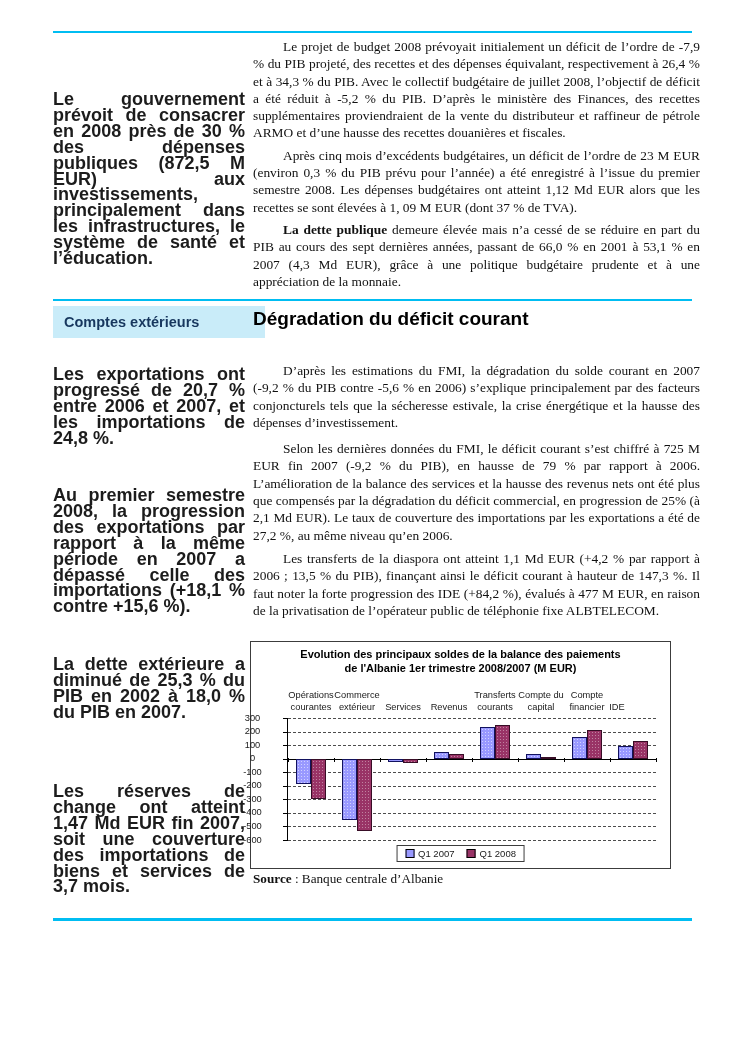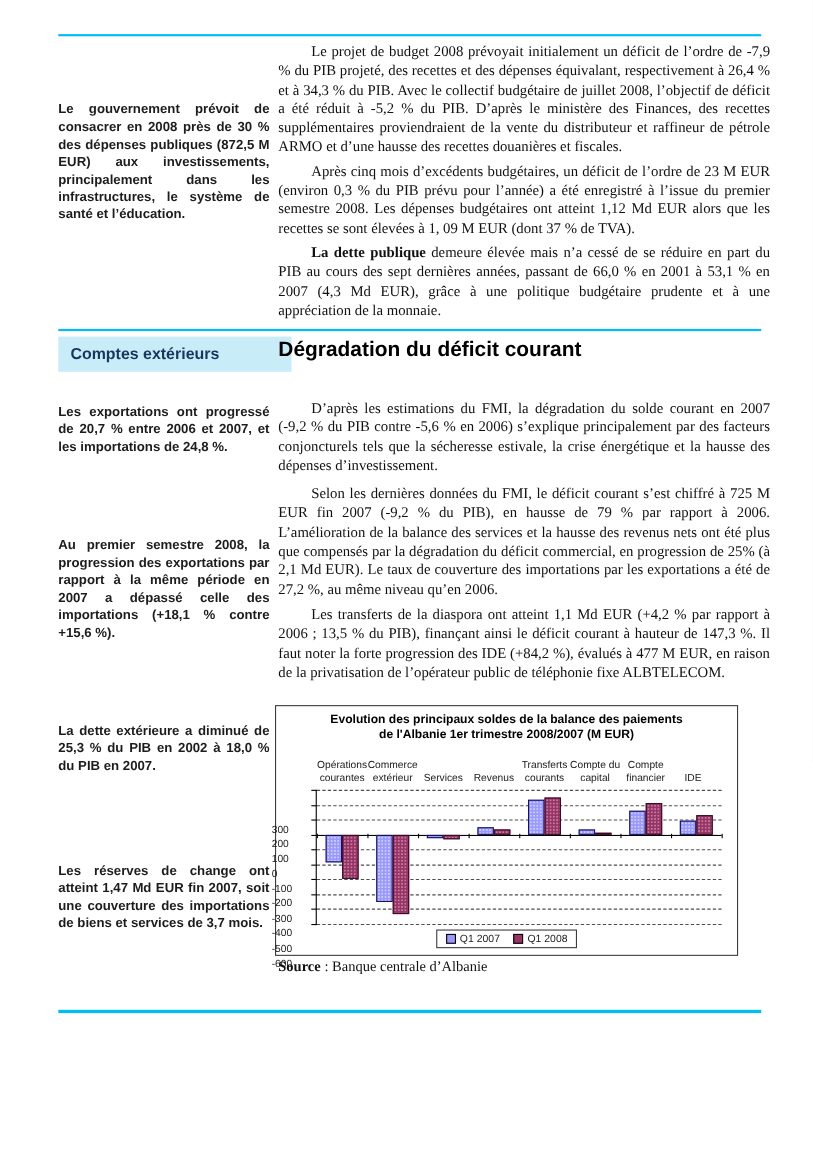--- a/index.html
+++ b/index.html
@@ -9,21 +9,21 @@
     margin:0 auto;
   }
   .rule{position:absolute;background:#00bdf2;}
   .rule.top{left:53px;top:31px;width:639px;height:2px;}
   .rule.mid{left:53px;top:299px;width:639px;height:2px;}
   .rule.bottom{left:53px;top:918px;width:639px;height:3px;}
 
   .side-note{
     position:absolute;left:53px;width:192px;
     font-family:"Liberation Sans",sans-serif;font-weight:bold;
-    font-size:12px;line-height:15.9px;text-align:justify;color:#1c1c1c;
+    font-size:18px;line-height:15.9px;text-align:justify;color:#1c1c1c;
   }
   .band{
     position:absolute;left:53px;top:306px;width:212px;height:32px;
     background:#c9ecf9;display:flex;align-items:center;
   }
   .band-label{
     font-family:"Liberation Sans",sans-serif;font-weight:bold;
     font-size:14.5px;color:#17375e;padding-left:11px;
   }
   .main-col{position:absolute;left:253px;width:447px;}
@@ -54,21 +54,21 @@
     position:absolute;width:62px;text-align:center;font-size:9.3px;
     line-height:11.5px;white-space:pre-line;bottom:2px;
   }
   .plot{position:absolute;left:37px;top:76px;width:368px;height:122px;}
   .gridline{position:absolute;left:0;width:100%;height:0;border-top:1px dashed #4d4d4d;}
   .zeroline{position:absolute;left:0;width:100%;height:1px;background:#000;}
   .yaxis{position:absolute;left:-1px;top:0;width:1px;height:123px;background:#000;}
   .ytickmark{position:absolute;left:-5px;width:5px;height:1px;background:#000;}
   .xtickmark{position:absolute;width:1px;height:4px;background:#000;}
   .yticks{position:absolute;left:0;top:76px;width:33px;height:122px;font-size:9.3px;}
-  .ytick{position:absolute;right:4px;width:33px;text-align:left;margin-top:36px;}
+  .ytick{position:absolute;right:15px;width:33px;text-align:center;}
   .bar{position:absolute;box-sizing:border-box;}
   .bar.s0{
     border:1px solid #12125e;
     background-image:radial-gradient(rgba(255,255,255,.55) .7px, transparent .9px);
     background-size:3px 3px;
   }
   .bar.s1{
     border:1px solid #380d26;
     background-image:radial-gradient(rgba(255,255,255,.38) .7px, transparent .9px);
     background-size:3px 3px;
@@ -124,21 +124,21 @@
         <div class="catlabel" style="left: 38px;">Commerce
 extérieur</div>
         <div class="catlabel" style="left: 84px;">Services</div>
         <div class="catlabel" style="left: 130px;">Revenus</div>
         <div class="catlabel" style="left: 176px;">Transferts
 courants</div>
         <div class="catlabel" style="left: 222px;">Compte du
 capital</div>
         <div class="catlabel" style="left: 268px;">Compte
 financier</div>
-        <div class="catlabel" style="left: 311px;">IDE</div>
+        <div class="catlabel" style="left: 298px;">IDE</div>
       </div>
     <div class="yticks" id="yticks">
         <div class="ytick" style="top: -5.5px;">300</div>
         <div class="ytick" style="top: 8.05556px;">200</div>
         <div class="ytick" style="top: 21.6111px;">100</div>
         <div class="ytick" style="top: 35.1667px;">0</div>
         <div class="ytick" style="top: 48.7222px;">-100</div>
         <div class="ytick" style="top: 62.2778px;">-200</div>
         <div class="ytick" style="top: 75.8333px;">-300</div>
         <div class="ytick" style="top: 89.3889px;">-400</div>

